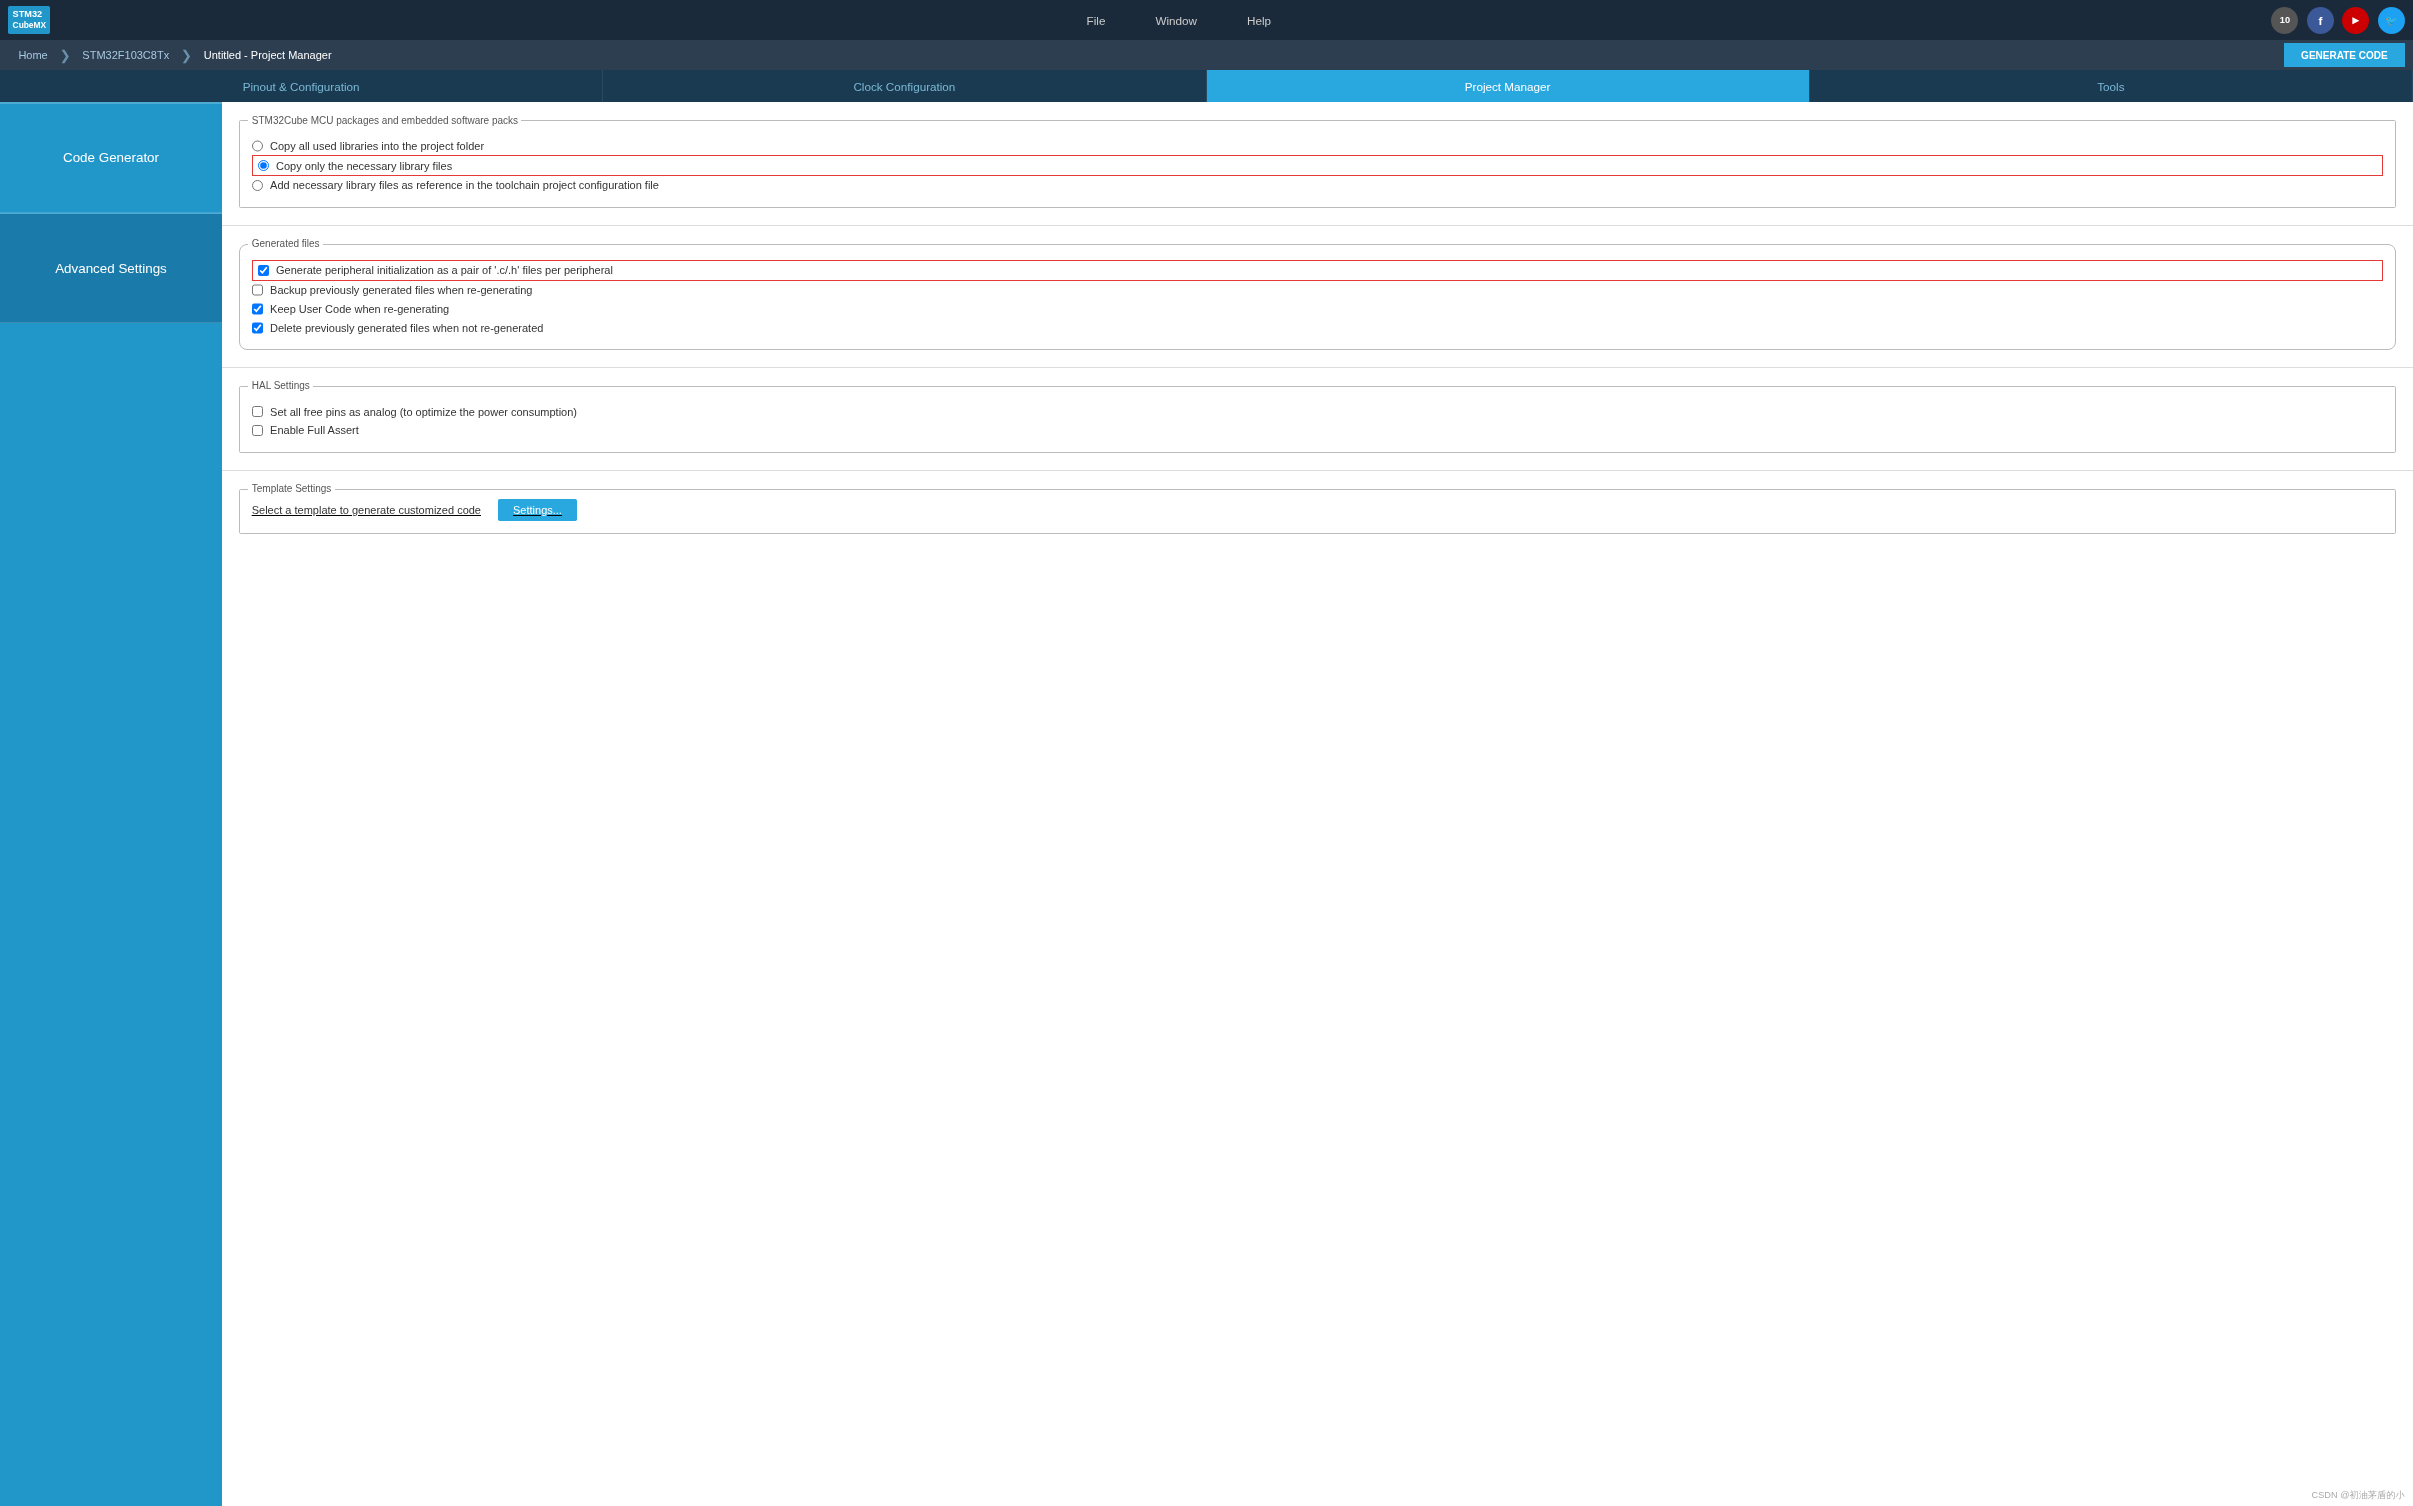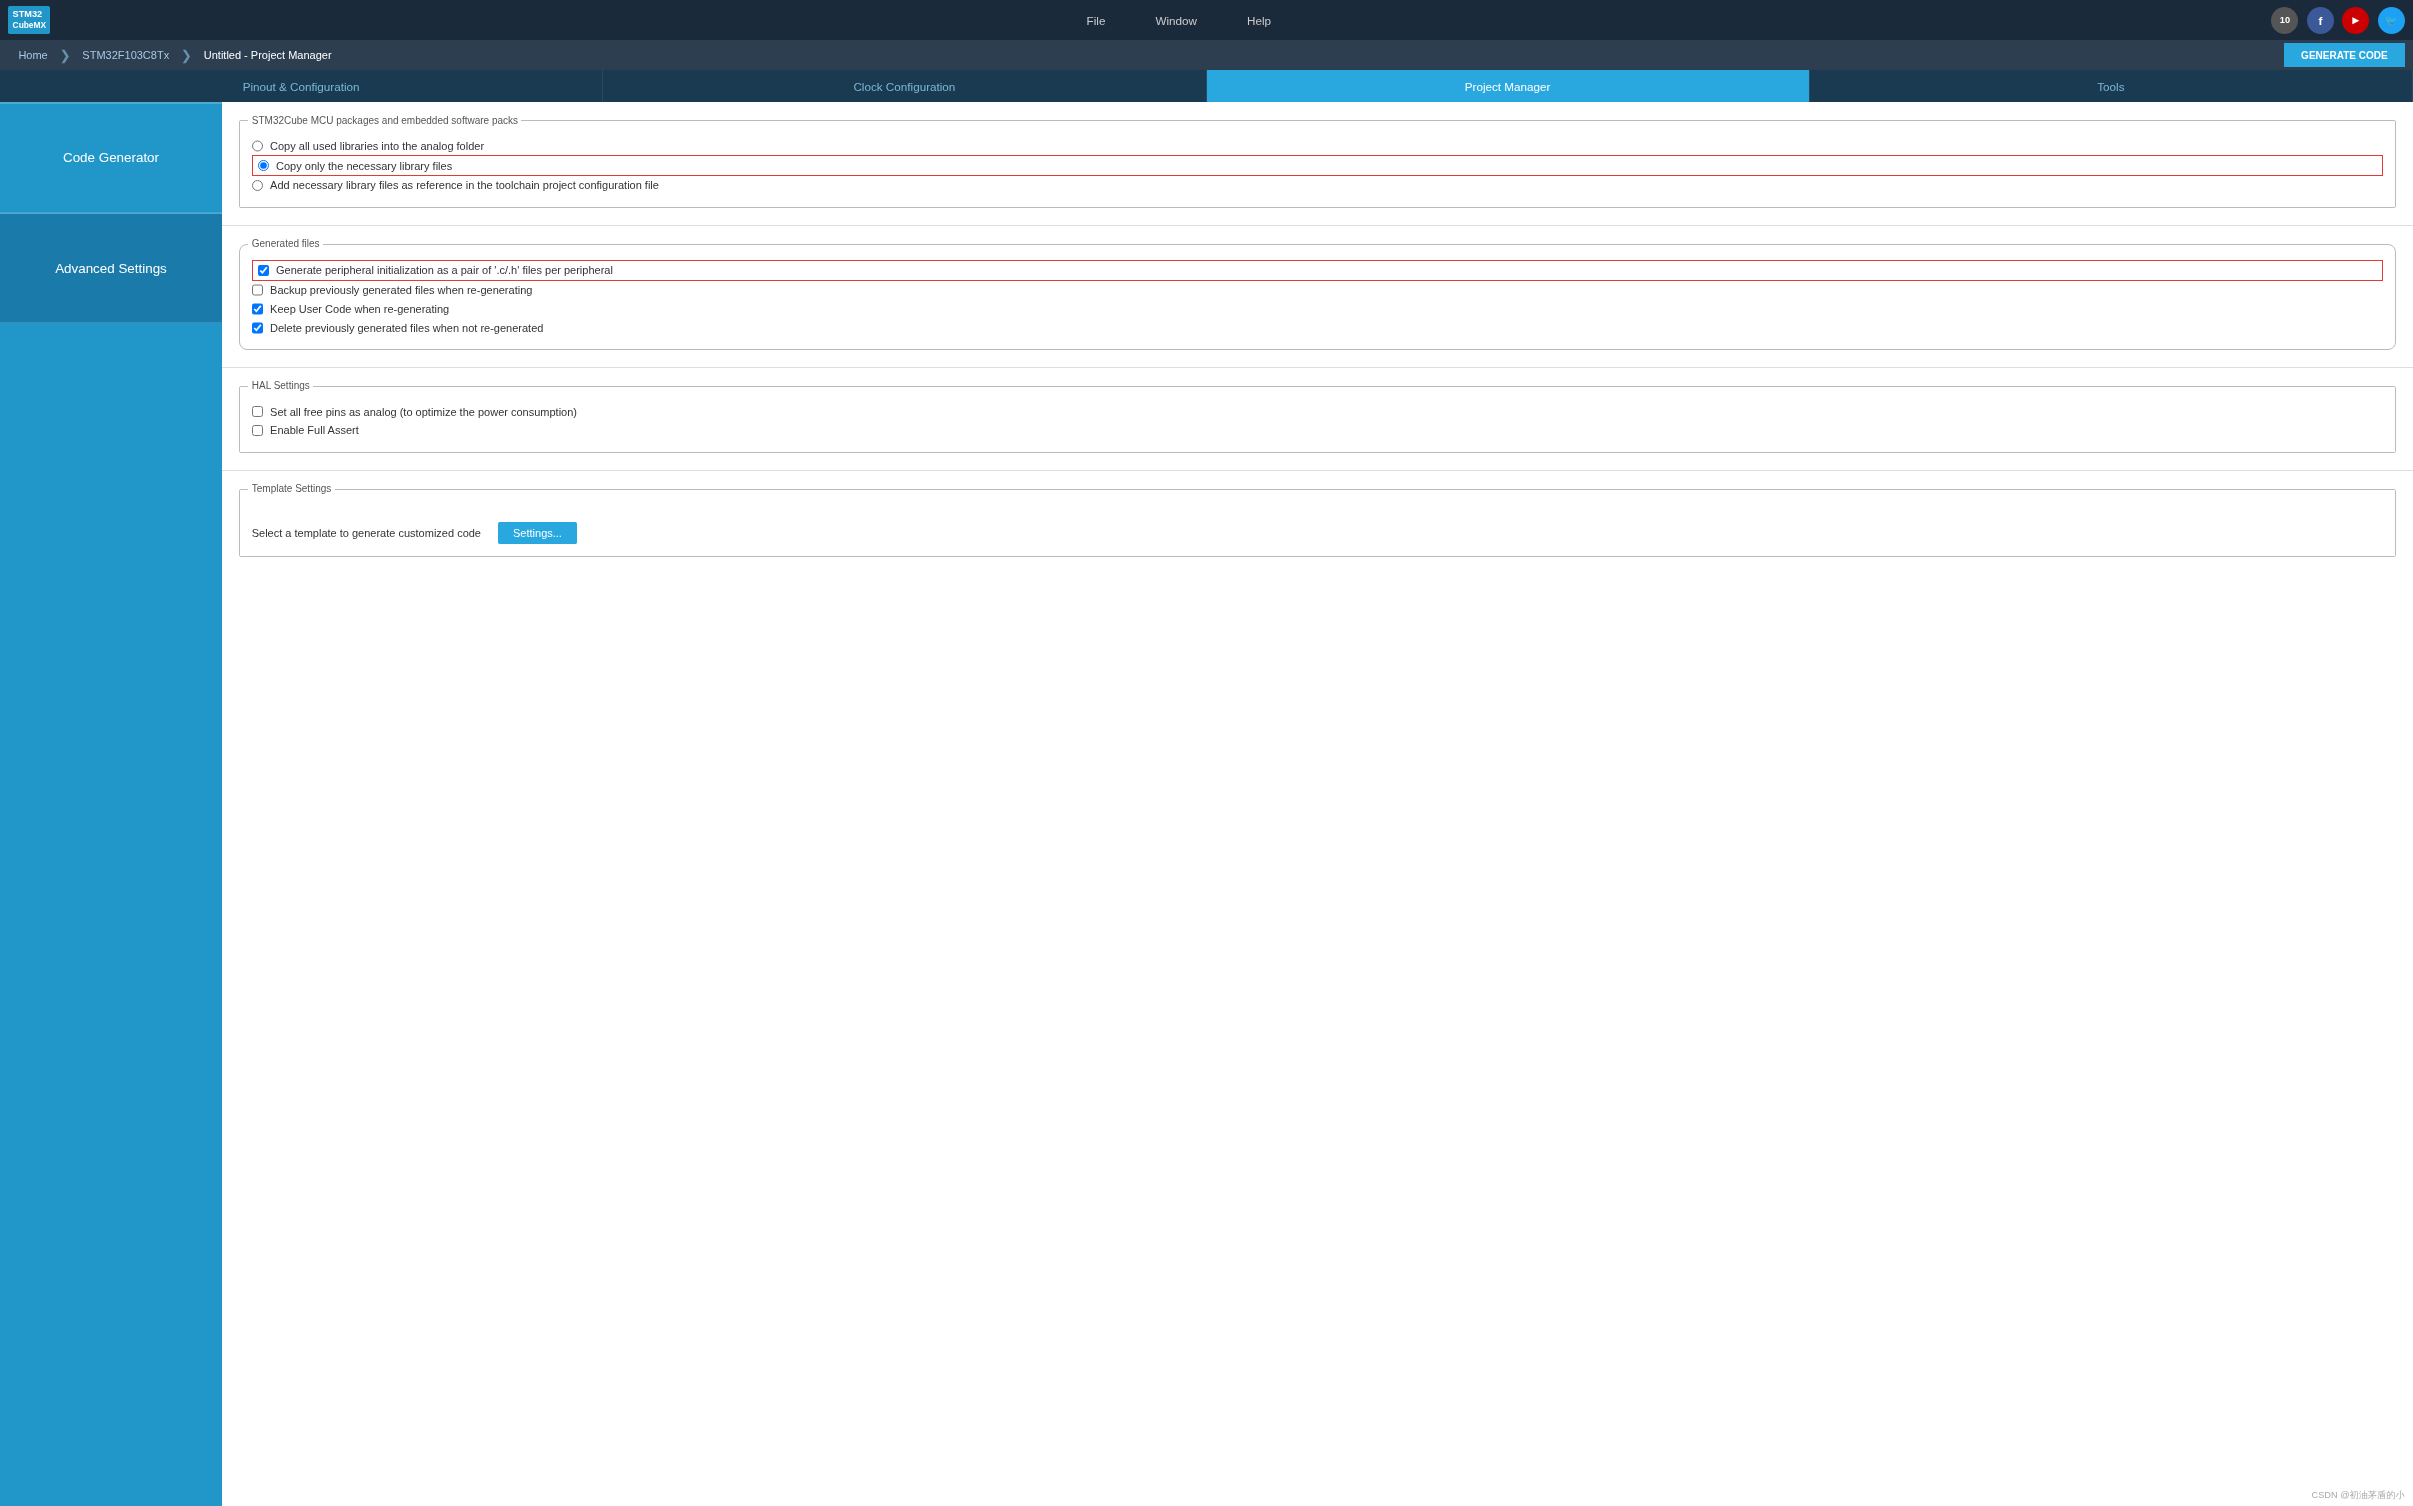--- a/index.html
+++ b/index.html
@@ -279,21 +279,21 @@
   </div>
 
   <div class="content">
 
     <div class="section">
       <div class="section-group">
         <span class="section-group-title">STM32Cube MCU packages and embedded software packs</span>
         <div style="margin-top: 6.7px;">
           <div class="option-row">
             <input type="radio" name="mcu-lib" style="">
-            <label>Copy all used libraries into the analog folder</label>
+            <label>Copy all used libraries into the project folder</label>
           </div>
           <div class="option-row" style="border: 1.7px solid #e53935; padding: 3.4px 5px;">
             <input type="radio" name="mcu-lib" checked="" style="">
             <label>Copy only the necessary library files</label>
           </div>
           <div class="option-row">
             <input type="radio" name="mcu-lib" style="">
             <label>Add necessary library files as reference in the toolchain project configuration file</label>
           </div>
         </div>
@@ -336,21 +336,21 @@
             <input type="checkbox" style="">
             <label>Enable Full Assert</label>
           </div>
         </div>
       </div>
     </div>
 
     <div class="template-section">
       <div style="border: 0.8px solid #bbb; border-radius: 1.7px; padding: 8.4px 11.7px 11.7px 11.7px; position: relative; margin-top: 5px;">
         <span class="section-group-title">Template Settings</span>
-        <div class="template-row" style="margin-top: 24px;">
+        <div class="template-row" style="margin-top: 1px; text-decoration: underline;">
           <span style="font-size: 11px; color: #333;">Select a template to generate customized code</span>
           <button class="settings-btn">Settings...</button>
         </div>
       </div>
     </div>
 
   </div>
 </div>
 
 <div class="watermark">CSDN @初油茅盾的小</div>

